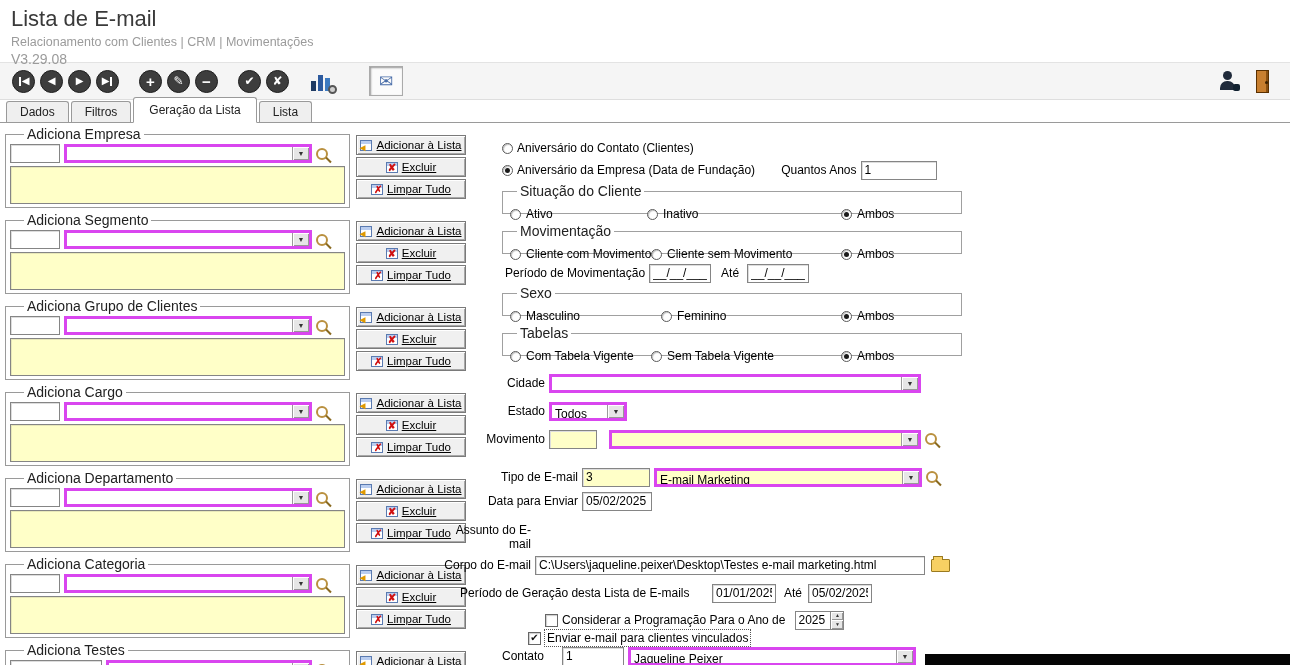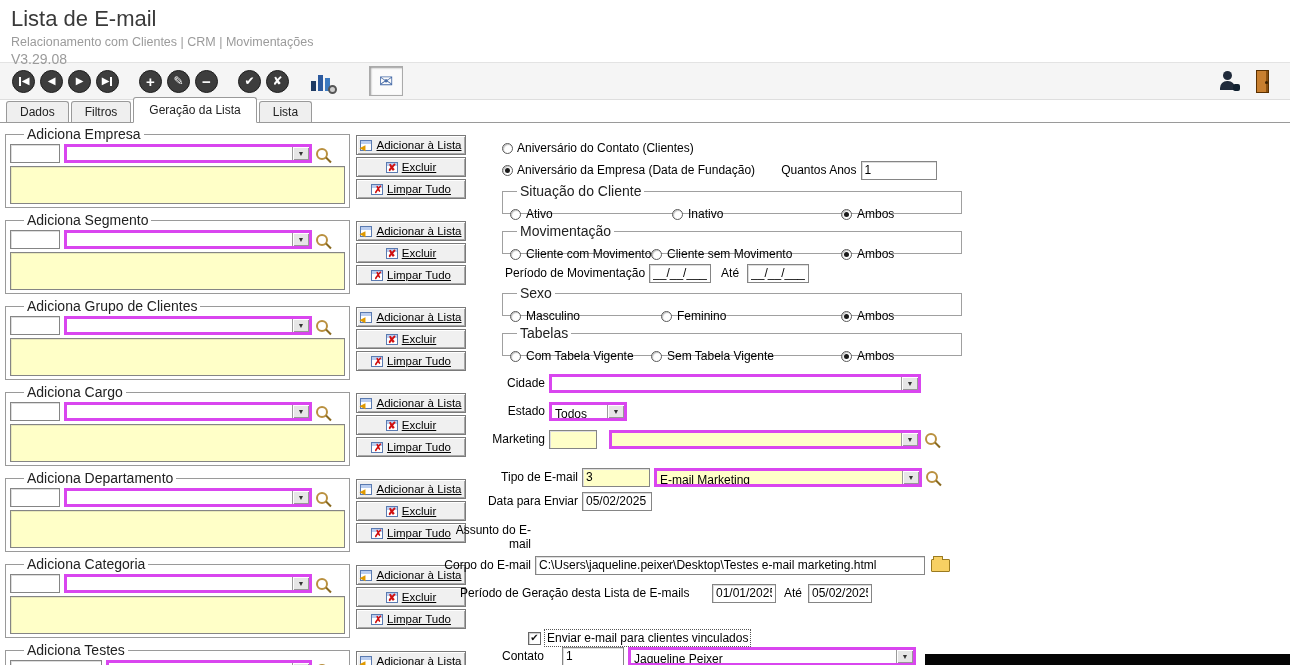--- a/index.html
+++ b/index.html
@@ -437,21 +437,21 @@
         <span style="margin-left:22px">Quantos Anos</span>
         <input class="tin" style="width: 76px;" value="1">
       </div>
 
       <fieldset class="rfs" style="top:60px">
         <legend>Situação do Cliente</legend>
         <div class="radio-item" style="left:7px">
             <span class="radio"></span>
             <span>Ativo</span>
           </div>
-        <div class="radio-item" style="left:169px">
+        <div class="radio-item" style="left:144px">
             <span class="radio"></span>
             <span>Inativo</span>
           </div>
         <div class="radio-item" style="left:338px">
             <span class="radio checked"></span>
             <span>Ambos</span>
           </div>
       </fieldset>
 
       <fieldset class="rfs" style="top:100px">
@@ -519,21 +519,21 @@
 
       <div class="row" style="top:278px;left:20px">
         <span class="rl" style="width:85px">Estado</span>
         <div class="combo" style="width:78px">
           <div class="combo-text">Todos</div>
           <button class="combo-arrow">▼</button>
         </div>
       </div>
 
       <div class="row" style="top:306px;left:20px">
-        <span class="rl" style="width:85px">Marketing</span>
+        <span class="rl" style="width:85px">Movimento</span>
         <input class="tin yellow-in" style="width: 48px;" value="">
         <div class="combo yellow" style="width:312px;margin-left:8px">
           <div class="combo-text"></div>
           <button class="combo-arrow">▼</button>
         </div>
         <span class="mag"></span>
       </div>
 
       <div class="row" style="top:344px;left:20px">
         <span class="rl" style="width:118px">Tipo de E-mail</span>
@@ -560,20 +560,31 @@
         <span class="folder"></span>
       </div>
 
       <div class="row" style="top:460px;left:20px">
         <span class="rl" style="width:248px;text-align:left">Período de Geração desta Lista de E-mails</span>
         <input class="tin" style="width: 64px;" value="01/01/2025">
         <span style="margin-left:4px">Até</span>
         <input class="tin" style="width: 64px; margin-left: 2px;" value="05/02/2025">
       </div>
 
+      <div class="row" style="top:487px;left:105px">
+        <span class="cb"></span>
+        <span>Considerar a Programação Para o Ano de</span>
+        <span class="spin" style="margin-left:6px">
+          <input value="2025" style="">
+          <span class="arrows">
+            <button>▲</button>
+            <button>▼</button>
+          </span>
+        </span>
+      </div>
 
       <div class="row" style="top:505px;left:88px">
         <span class="cb checked"></span>
         <span class="focus-dotted">Enviar e-mail para clientes vinculados</span>
       </div>
 
       <div class="row" style="top:523px;left:62px">
         <span class="rl" style="width:56px;text-align:left">Contato</span>
         <input class="tin" style="width: 62px;" value="1">
         <div class="combo" style="width:288px">

